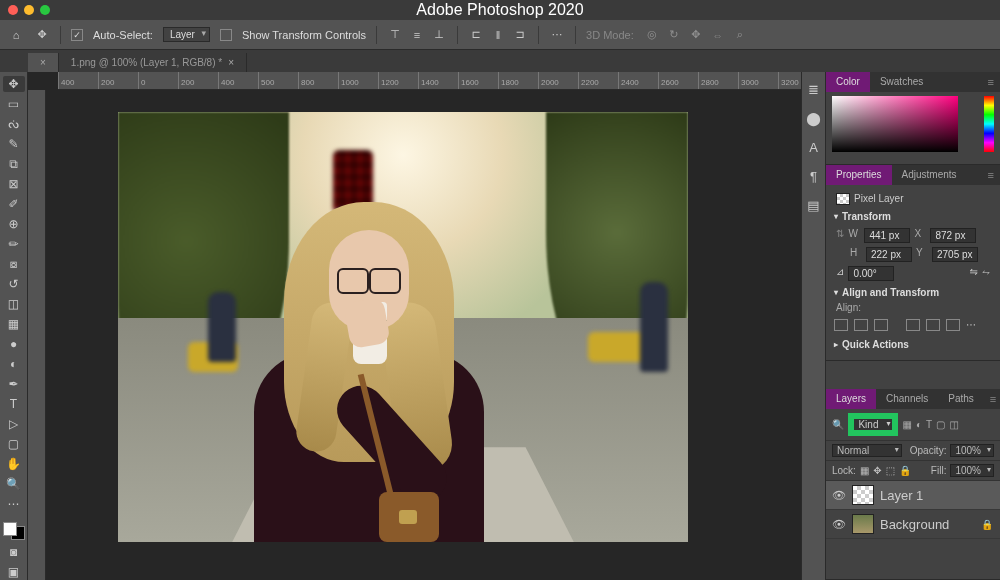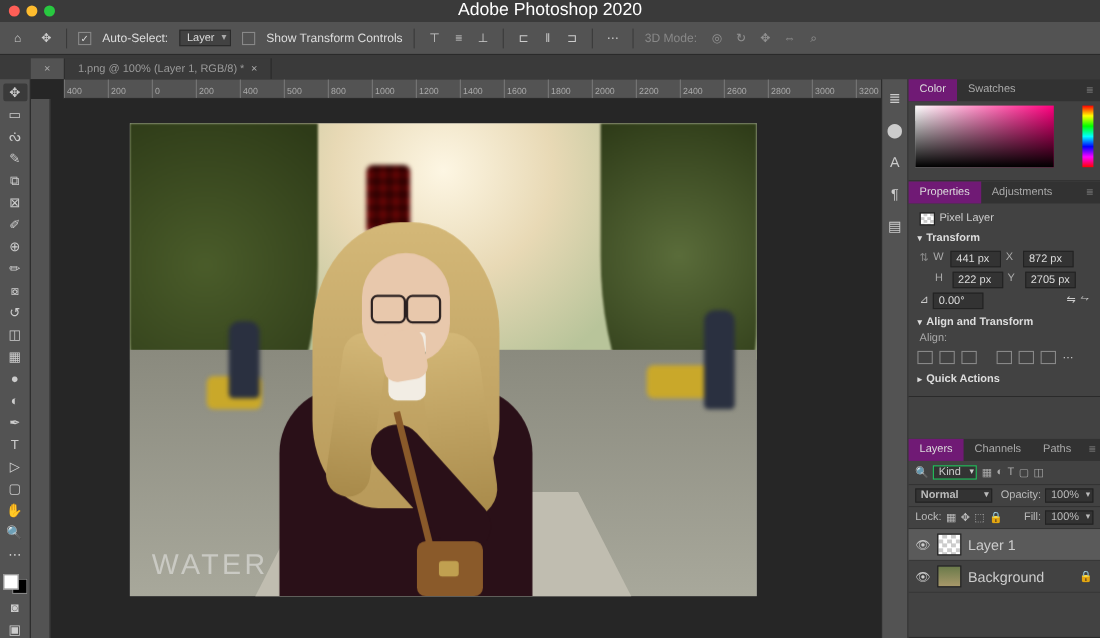--- a/index.html
+++ b/index.html
@@ -77,21 +77,21 @@
   .cp-sw .b{width:12px;height:12px;background:#000;border:1px solid #888;display:inline-block;margin-left:-4px;margin-top:4px;}
   .section-head { display:flex; align-items:center; gap:4px; padding:4px 2px; font-size:10px; font-weight:bold; color:#ddd;}
   .section-head .chev{font-size:8px;}
   .prop-row { display:flex; align-items:flex-start; gap:4px; padding:2px 4px;}
   .prop-field { background:#333; border:1px solid #222; padding:1px 4px; width:46px; font-size:10px; color:#ddd;}
   .prop-lbl { width:12px; color:#aaa; font-size:10px;}
   .align-icons { display:flex; gap:6px; padding:4px 2px;}
   .align-icons span{ width:14px; height:12px; border:1px solid #888; display:inline-block;}
   .layers-body { padding:0; }
   .layers-ctrl { display:flex; align-items:center; gap:4px; padding:4px 6px; border-bottom:1px solid #333;}
-  .layers-ctrl .kind{ background:#333; border:1px solid #22c55e; padding:0 14px 0 4px; position:relative; font-size:10px;}
+  .layers-ctrl .kind{ background:#333; border:6px solid #22c55e; padding:0 14px 0 4px; position:relative; font-size:10px;}
   .layers-ctrl .kind::after{content:"▾";position:absolute;right:2px;top:0;font-size:8px;}
   .layers-ctrl .ic{font-size:10px;color:#aaa;}
   .layer-row { display:flex; align-items:center; padding:4px 6px; gap:6px; border-bottom:1px solid #383838;}
   .layer-row.sel{ background:#5a5a5a;}
   .layer-eye{ font-size:11px;}
   .layer-thumb{ width:22px; height:20px; background:#ccc; border:1px solid #222;}
   .layer-thumb.checker{ background:repeating-conic-gradient(#ccc 0 25%, #fff 0 50%) 0 0/8px 8px;}
   .layer-thumb.photo-tn{ background:linear-gradient(#6a7a4a,#a8986a);}
   .layer-name{ flex:1; font-size:13px;}
   .layer-lock{ font-size:10px; color:#aaa;}
@@ -235,21 +235,20 @@
           <div class="face">
               <div class="glasses"></div>
             </div>
           <div class="arm"></div>
           <div class="cup"></div>
           <div class="hand"></div>
           <div class="strap"></div>
           <div class="bag"></div>
         </div>
         <div class="watermark">
-          <div>WATER</div>
         </div>
       </div>
     </div>
   </div>
 
   <div class="rail-icons" style="width:24px;background:#535353;border-left:1px solid #2a2a2a;">
     <span>≣</span>
     <span>⬤</span>
     <span>A</span>
     <span>¶</span>
@@ -342,21 +341,21 @@
         <div class="layers-ctrl">
           <span>🔍</span>
           <span class="kind">Kind</span>
           <span class="ic">▦</span>
           <span class="ic">◐</span>
           <span class="ic">T</span>
           <span class="ic">▢</span>
           <span class="ic">◫</span>
         </div>
         <div class="mini-row">
-          <span class="fld" style="width:76px;font-weight:bold;">Normal</span>
+          <span class="fld" style="width:76px;">Normal</span>
           <span class="spacer"></span>
           <span>Opacity:</span>
           <span class="fld">100%</span>
         </div>
         <div class="mini-row">
           <span>Lock:</span>
           <span>▦</span>
           <span>✥</span>
           <span>⬚</span>
           <span>🔒</span>

